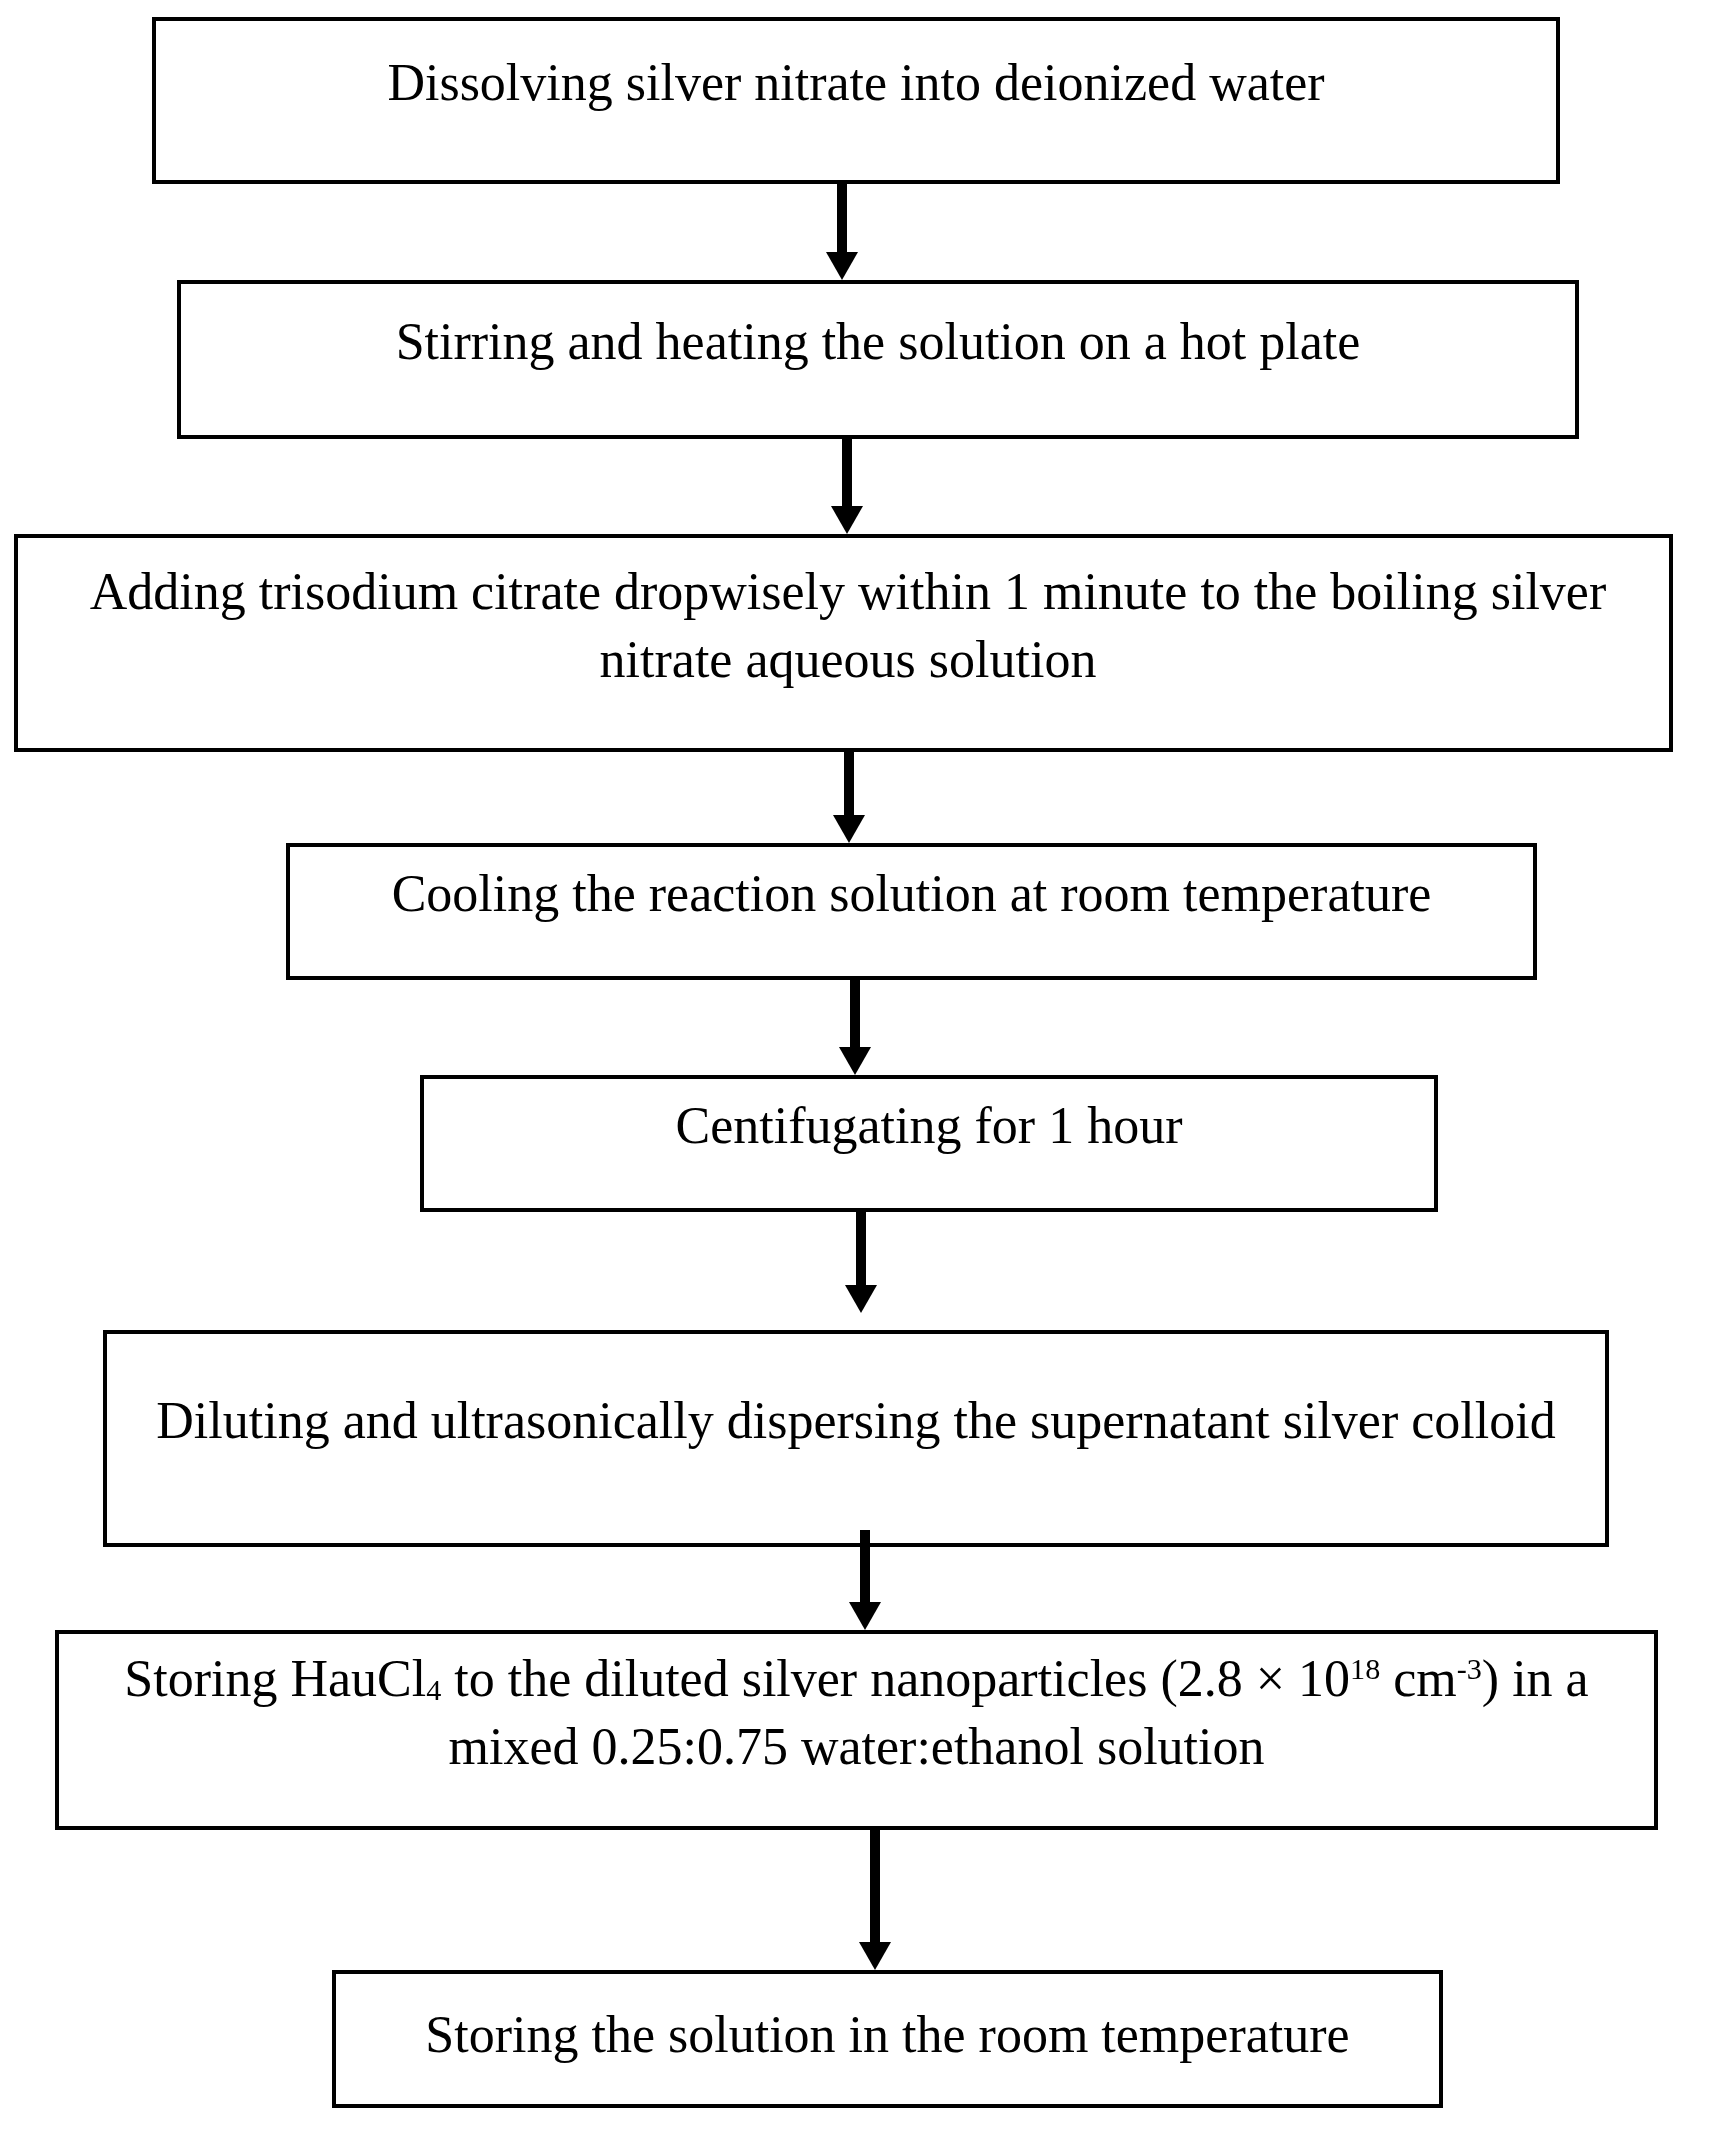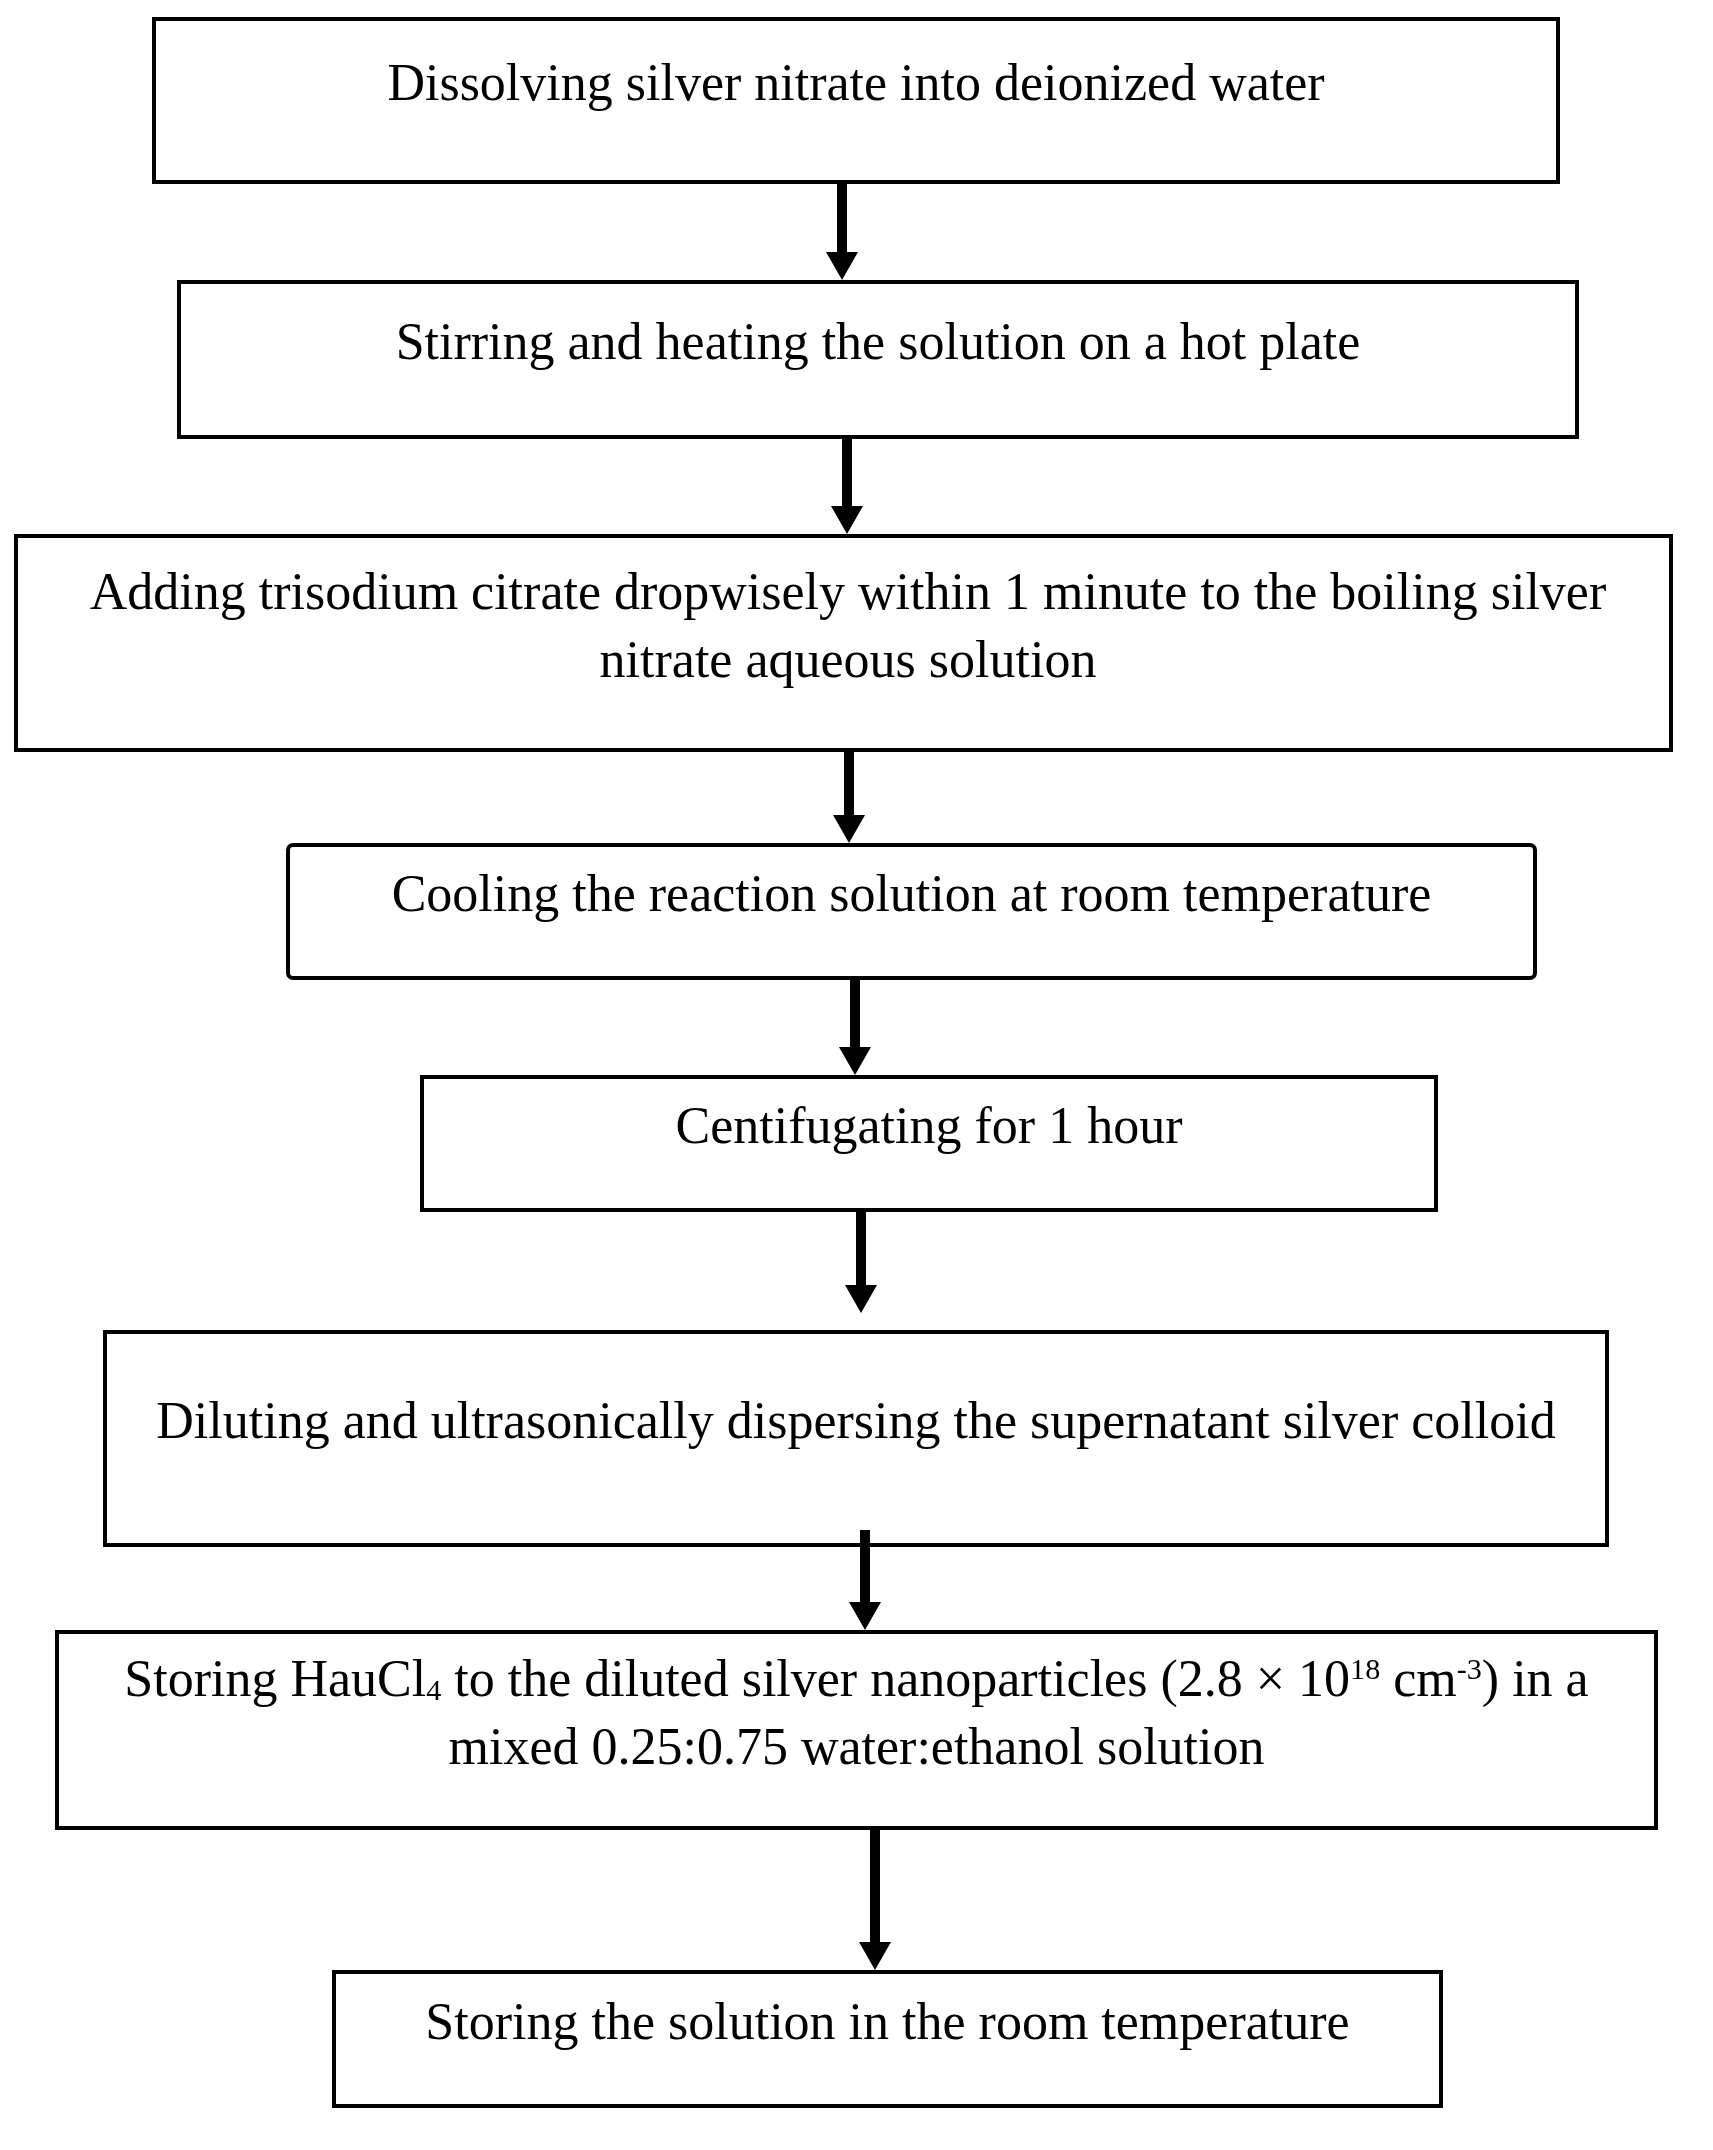--- a/index.html
+++ b/index.html
@@ -58,25 +58,25 @@
     height: 0;
     border-left: 16px solid transparent;
     border-right: 16px solid transparent;
     border-top: 28px solid #000000;
   }
 
   
   .b1 { left: 152px;  top: 16.7px;   width: 1408px; height: 167px; }
   .b2 { left: 157px;  top: 280px;  width: 1402px; height: 159px; margin-left: 20px; }
   .b3 { left: 14px;   top: 534px;  width: 1659px; height: 218px; padding-left: 40px; }
-  .b4 { left: 286px;  top: 843px; width: 1251px; height: 137px; border-radius: 7px; }
+  .b4 { left: 286px;  top: 843px; width: 1251px; height: 137px; }
   .b5 { left: 420px;  top: 1075px; width: 1018px; height: 137px; }
   .b6 { left: 103px;  top: 1304px; width: 1506px; height: 217px; margin-top: 26px; }
   .b7 { left: 55px;   top: 1630px; width: 1603px; height: 200px; }
-  .b8 { left: 332px;  top: 1970px; width: 1111px; height: 138px; }
+  .b8 { left: 332px;  top: 1970px; width: 1111px; height: 138px; align-items: flex-end; }
 
   
   .a1 { left: 826px; top: 183px;  height: 97px; }
   .a2 { left: 831px; top: 439px;  height: 95px; }
   .a3 { left: 833px; top: 752px; height: 91px; }
   .a4 { left: 839px; top: 979px; height: 96px; }
   .a5 { left: 845px; top: 1212px; height: 101px; }
   .a6 { left: 849px; top: 1530px; height: 100px; }
   .a7 { left: 859px; top: 1830px; height: 140px; }
 </style>

